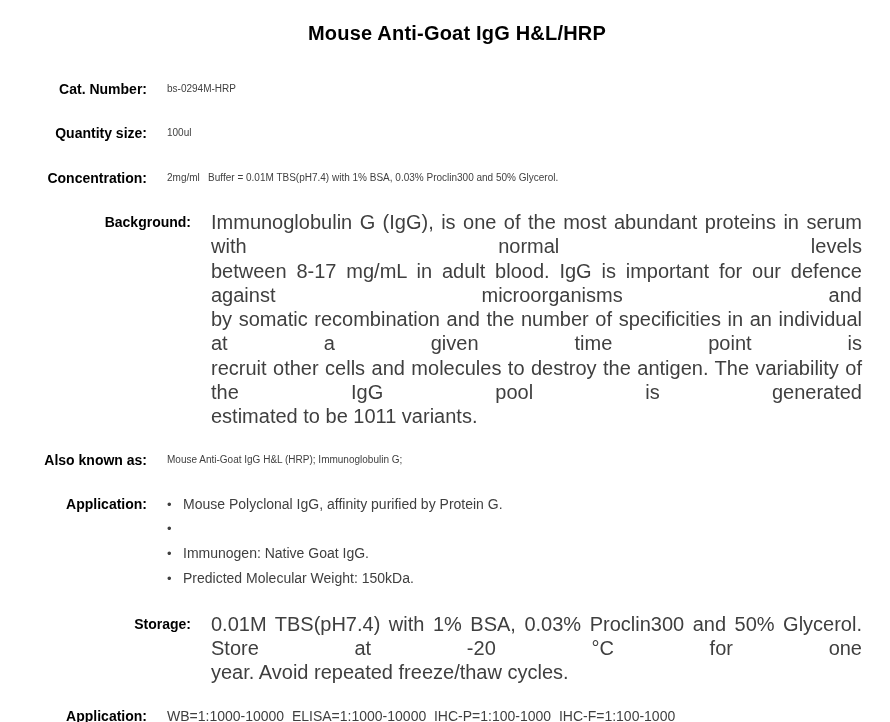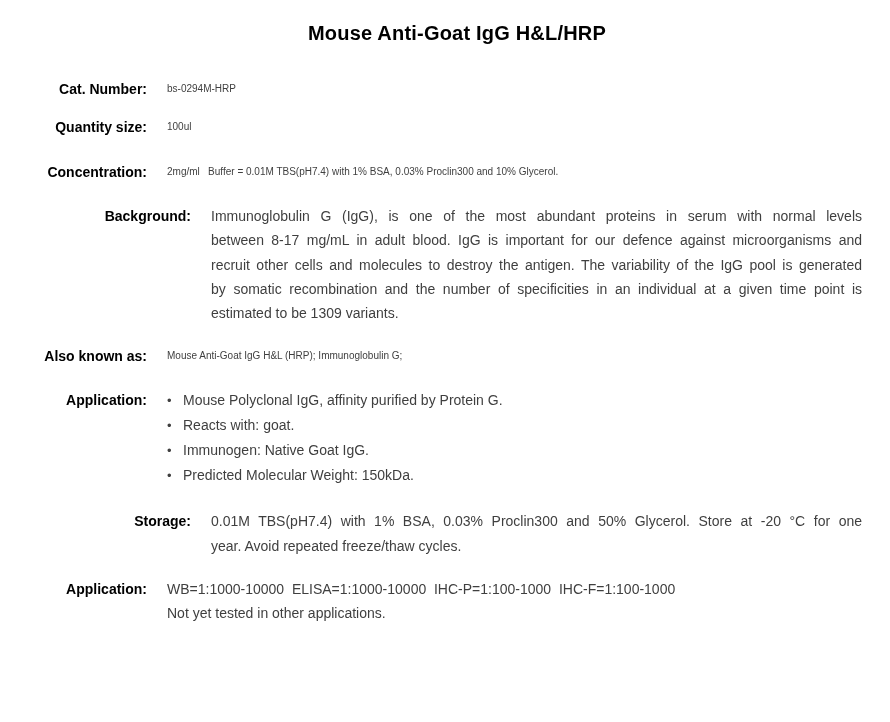--- a/index.html
+++ b/index.html
@@ -39,21 +39,21 @@
     white-space: nowrap;
   }
   .value {
     color: #3f3f3f;
     font-size: 10px;
     line-height: 24px;
     white-space: pre-wrap;
   }
   .para .pline {
     color: #3f3f3f;
-    font-size: 14px;
+    font-size: 20px;
     line-height: 24.3px;
     text-align: justify;
     text-align-last: justify;
     white-space: normal;
   }
   .para .pline.last {
     text-align-last: left;
   }
   .bullets .bullet-line {
     color: #3f3f3f;
@@ -67,21 +67,21 @@
     flex: 0 0 16px;
     color: #3f3f3f;
     font-size: 13px;
   }
   .applines .appline {
     color: #3f3f3f;
     font-size: 14px;
     line-height: 24.3px;
     white-space: pre-wrap;
   }
-  .mb22 { margin-bottom: 14px; }
+  .mb22 { margin-bottom: 20px; }
   .mb21 { margin-bottom: 21px; }
   .mb20 { margin-bottom: 20px; }
   .mb19 { margin-bottom: 19px; padding-left: 44px; }
 </style>
 </head>
 <body>
 
 <div class="page">
 
   <div class="doc-title">Mouse Anti-Goat IgG H&amp;L/HRP</div>
@@ -91,49 +91,48 @@
     <div class="value">bs-0294M-HRP</div>
   </div>
 
   <div class="row mb21">
     <div class="label">Quantity size:</div>
     <div class="value">100ul</div>
   </div>
 
   <div class="row mb20">
     <div class="label">Concentration:</div>
-    <div class="value">2mg/ml   Buffer = 0.01M TBS(pH7.4) with 1% BSA, 0.03% Proclin300 and 10% Glycerol.</div>
+    <div class="value">2mg/ml   Buffer = 0.01M TBS(pH7.4) with 1% BSA, 0.03% Proclin300 and 50% Glycerol.</div>
   </div>
 
   <div class="row mb19">
     <div class="label">Background:</div>
     <div class="para">
       <div class="pline">Immunoglobulin G (IgG), is one of the most abundant proteins in serum with normal levels</div>
       <div class="pline">between 8-17 mg/mL in adult blood. IgG is important for our defence against microorganisms and</div>
+      <div class="pline">by somatic recombination and the number of specificities in an individual at a given time point is</div>
       <div class="pline">recruit other cells and molecules to destroy the antigen. The variability of the IgG pool is generated</div>
-      <div class="pline">by somatic recombination and the number of specificities in an individual at a given time point is</div>
-      <div class="pline last">estimated to be 1309 variants.</div>
+      <div class="pline last">estimated to be 1011 variants.</div>
     </div>
   </div>
 
   <div class="row mb20">
     <div class="label">Also known as:</div>
     <div class="value">Mouse Anti-Goat IgG H&amp;L (HRP); Immunoglobulin G;</div>
   </div>
 
   <div class="row mb21">
     <div class="label">Application:</div>
     <div class="bullets">
       <div class="bullet-line">
         <span class="bullet-glyph">•</span>
         <span>Mouse Polyclonal IgG, affinity purified by Protein G.</span>
       </div>
       <div class="bullet-line">
         <span class="bullet-glyph">•</span>
-        <span>Reacts with: goat.</span>
       </div>
       <div class="bullet-line">
         <span class="bullet-glyph">•</span>
         <span>Immunogen: Native Goat IgG.</span>
       </div>
       <div class="bullet-line">
         <span class="bullet-glyph">•</span>
         <span>Predicted Molecular Weight: 150kDa.</span>
       </div>
     </div>

